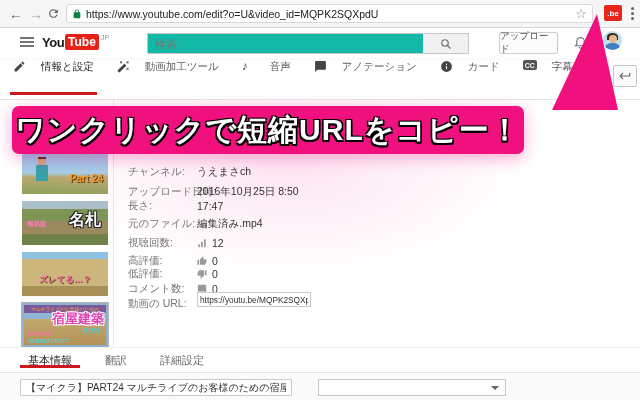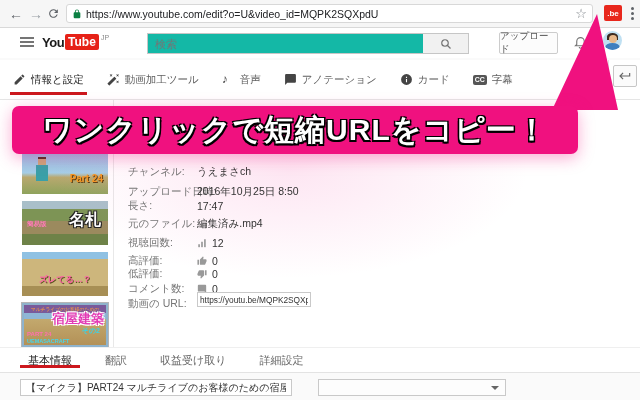--- a/index.html
+++ b/index.html
@@ -53,21 +53,21 @@
   .avatar { position:absolute; left:603px; top:3px; width:19px; height:19px; border-radius:50%;
     background:#bfe0f2; overflow:hidden; }
   .avatar .hair { position:absolute; left:4px; top:2px; width:11px; height:7px; border-radius:50% 50% 0 0; background:#3d2b1f; }
   .avatar .face { position:absolute; left:5.5px; top:4px; width:8px; height:8px; border-radius:50%; background:#e8b98a; }
   .avatar .shirt { position:absolute; left:2px; top:12px; width:15px; height:9px; border-radius:50% 50% 0 0; background:#3f7fbf; }
 
   
   .tab-bar { position:absolute; top:60px; left:0; width:640px; height:40px;
     background:#fff; border-bottom:1px solid #e5e5e5; z-index:8;
     display:flex; align-items:center; padding-left:13px; gap:23px; }
-  .top-tab { position:relative; height:100%; display:flex; align-items:center; gap:5px;
+  .top-tab { position:relative; height:100%; display:flex; align-items:flex-start; gap:15px;
     font-size:10.5px; color:#606060; white-space:nowrap; }
   .top-tab .t-ico { width:13px; height:13px; color:#444; fill:#444; font-size:12px; line-height:13px; }
   .top-tab.active { color:#222; }
   .top-tab.active::after { content:""; position:absolute; left:-3px; right:-3px; bottom:4px;
     height:3px; background:#cc181e; }
   .cc-box { background:#555; color:#fff; font-size:7px; font-weight:bold; border-radius:2px;
     padding:1.5px 2px; line-height:1; }
   .right-divider { position:absolute; left:608px; top:60px; width:1px; height:40px; background:#e2e2e2; z-index:8; }
   .return-btn { position:absolute; left:613px; top:65px; width:24px; height:22px;
     background:#fbfbfb; border:1px solid #c6c6c6; border-radius:2px; z-index:8;
@@ -127,21 +127,21 @@
     border:1px solid #c9c9c9; background:#fff; font-size:10px; color:#333; padding:0 5px;
     font-family:inherit; outline:none; }
   .dropdown { position:absolute; left:318px; top:6px; width:188px; height:17px;
     border:1px solid #c9c9c9; background:#fdfdfd; display:flex; align-items:center;
     padding:0 6px; font-size:10px; color:#333; }
   .caret { margin-left:auto; width:0; height:0; border-left:4px solid transparent;
     border-right:4px solid transparent; border-top:4px solid #666; }
 
   
   .wedge { position:absolute; left:0; top:0; z-index:59; pointer-events:none; }
-  .banner { position:absolute; left:12px; top:106px; width:566px; height:48px; z-index:60;
+  .banner { position:absolute; left:12px; top:106px; width:512px; height:48px; z-index:60;
     background:#f0117f; border-radius:7px; display:flex; align-items:center; justify-content:center;
     box-shadow:0 4px 16px rgba(240,17,127,0.35); }
   .banner-text { font-size:30px; font-weight:bold; color:#fff; letter-spacing:1px; white-space:nowrap;
     text-shadow:-1.5px -1.5px 0 #000,1.5px -1.5px 0 #000,-1.5px 1.5px 0 #000,1.5px 1.5px 0 #000,0 2px 0 #000; }
 </style>
 </head>
 <body>
 
 <div class="browser-bar">
   <div class="nav-ico nav-back">←</div>
@@ -328,23 +328,20 @@
 <div class="banner-glow"></div>
 
 <div class="bottom-tabs">
   <div class="bottom-tab active">
     <span>基本情報</span>
   </div>
   <div class="bottom-tab">
     <span>翻訳</span>
   </div>
   <div class="bottom-tab">
-    <span>収益受け取り</span>
-  </div>
-  <div class="bottom-tab">
     <span>詳細設定</span>
   </div>
 </div>
 
 <div class="footer-row">
   <input class="title-input" type="text" value="【マイクラ】PART24 マルチライブのお客様のための宿屋建築 その2" style="">
   <div class="dropdown">
     <span class="caret"></span>
   </div>
 </div>

